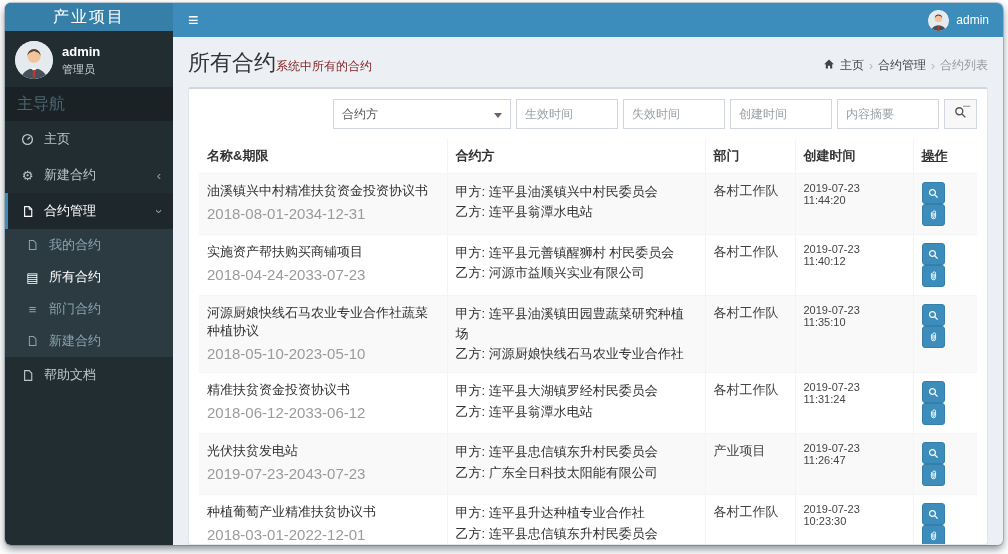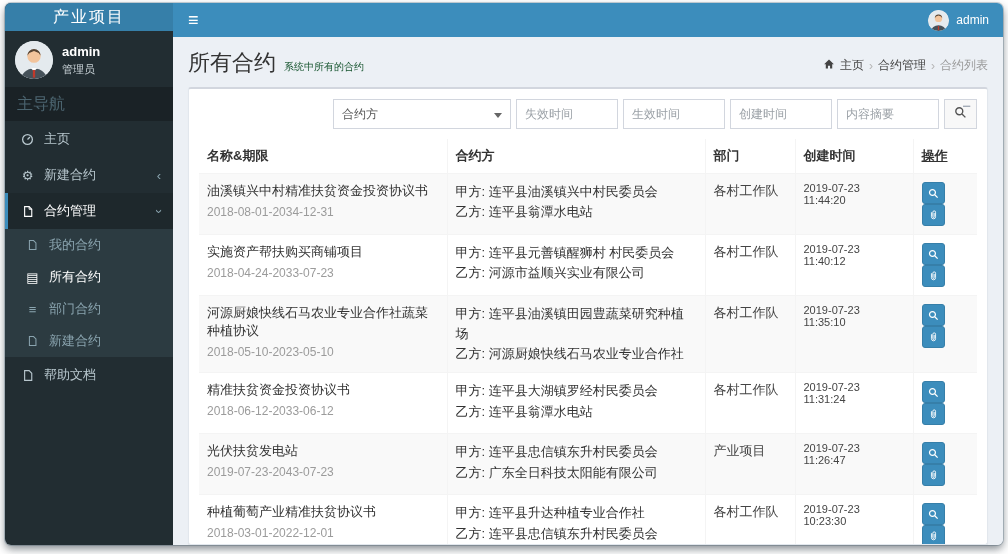--- a/index.html
+++ b/index.html
@@ -33,21 +33,21 @@
   main { flex:1; display:flex; flex-direction:column; min-width:0; }
   .navbar { height:34px; flex:none; background:#3c8dbc; display:flex; align-items:center; color:#fff; }
   .hamburger { padding:0 15px; font-size:18px; line-height:34px; cursor:pointer; }
   .nav-right { margin-left:auto; display:flex; align-items:center; gap:7px; padding:0 14px; height:100%; cursor:pointer; }
   .nav-avatar { width:21px; height:21px; border-radius:50%; overflow:hidden; background:#dfe6ea; }
   .nav-user { font-size:12px; }
 
   .content { flex:1; background:#ecf0f5; padding:0 15px; overflow:hidden; display:flex; flex-direction:column; min-height:0; }
   .content-header { display:flex; align-items:baseline; padding:11px 0 9px; flex:none; }
   h1 { font-size:22px; font-weight:normal; color:#333; }
-  .subtitle { font-size:10px; color:#14532d; margin-left:8px; }
+  .subtitle { font-size:12px; color:#7f1d1d; margin-left:0; }
   .breadcrumb { margin-left:auto; font-size:12px; color:#444; display:flex; align-items:center; gap:5px; }
   .breadcrumb .bc-link { cursor:pointer; }
   .breadcrumb .sep { color:#b5b5b5; }
   .breadcrumb .bc-active { color:#999; }
 
   .box { background:#fff; border:1px solid #e2e7ed; border-top:2px solid #d2d6de; border-radius:3px;
     box-shadow:0 1px 1px rgba(0,0,0,.07); display:flex; flex-direction:column; flex:1; min-height:0;align-items:flex-end; }
   .box-filter { display:flex; gap:5px; padding:10px; align-items:center; position:relative; flex:none; }
   .f-select { width:178px; height:30px; border:1px solid #d2d6de; background:#fff; font-size:12px;
     color:#555; display:flex; align-items:center; padding:0 8px; position:relative; cursor:pointer; }
@@ -66,21 +66,21 @@
   th, td { border-bottom:1px solid #f4f4f4; border-right:1px solid #f4f4f4; }
   th:last-child, td:last-child { border-right:none;text-decoration:underline; }
   td { padding:8px; vertical-align:top; }
   tbody tr:nth-child(odd) { background:#f9f9f9; }
   .col-name  { width:auto; }
   .col-party { width:258px; }
   .col-dept  { width:90px; }
   .col-time  { width:118px; }
   .col-act   { width:64px; }
   .cname { color:#333; cursor:pointer; }
-  .cdates { color:#9b9b9b; font-size:12px; margin-top:5px; }
+  .cdates { color:#9b9b9b; font-size:15px; margin-top:5px; }
   .party-line { line-height:1.55; }
   .dept-cell, .time-cell { color:#444; }
   .time-cell { font-size:11px; }
   .btn-act { width:23px; height:22px; background:#3c8dbc; border:1px solid #367fa9; border-radius:3px;
     color:#fff; display:inline-flex; align-items:center; justify-content:center; margin-right:3px; cursor:pointer; padding:0; }
   .btn-act svg { display:block; }
 </style>
 </head>
 <body>
 
@@ -206,22 +206,22 @@
           <span class="bc-active">合约列表</span>
         </div>
       </div>
 
       <div class="box">
         <div class="box-filter">
           <div class="f-select">
             <span>合约方</span>
             <span class="caret"></span>
           </div>
+          <input class="f-input" placeholder="生效时间" style="">
           <input class="f-input" placeholder="失效时间" style="">
-          <input class="f-input" placeholder="生效时间" style="">
           <input class="f-input" placeholder="创建时间" style="">
           <input class="f-input" placeholder="内容摘要" style="">
           <button class="search-btn">
             <span>
               <svg width="13" height="13" viewBox="0 0 16 16">
                   <circle cx="6.5" cy="6.5" r="4.3" fill="none" stroke="#555" stroke-width="1.7"></circle>
                   <line x1="9.8" y1="9.8" x2="14" y2="14" stroke="#555" stroke-width="1.7"></line>
                 </svg>
             </span>
           </button>

